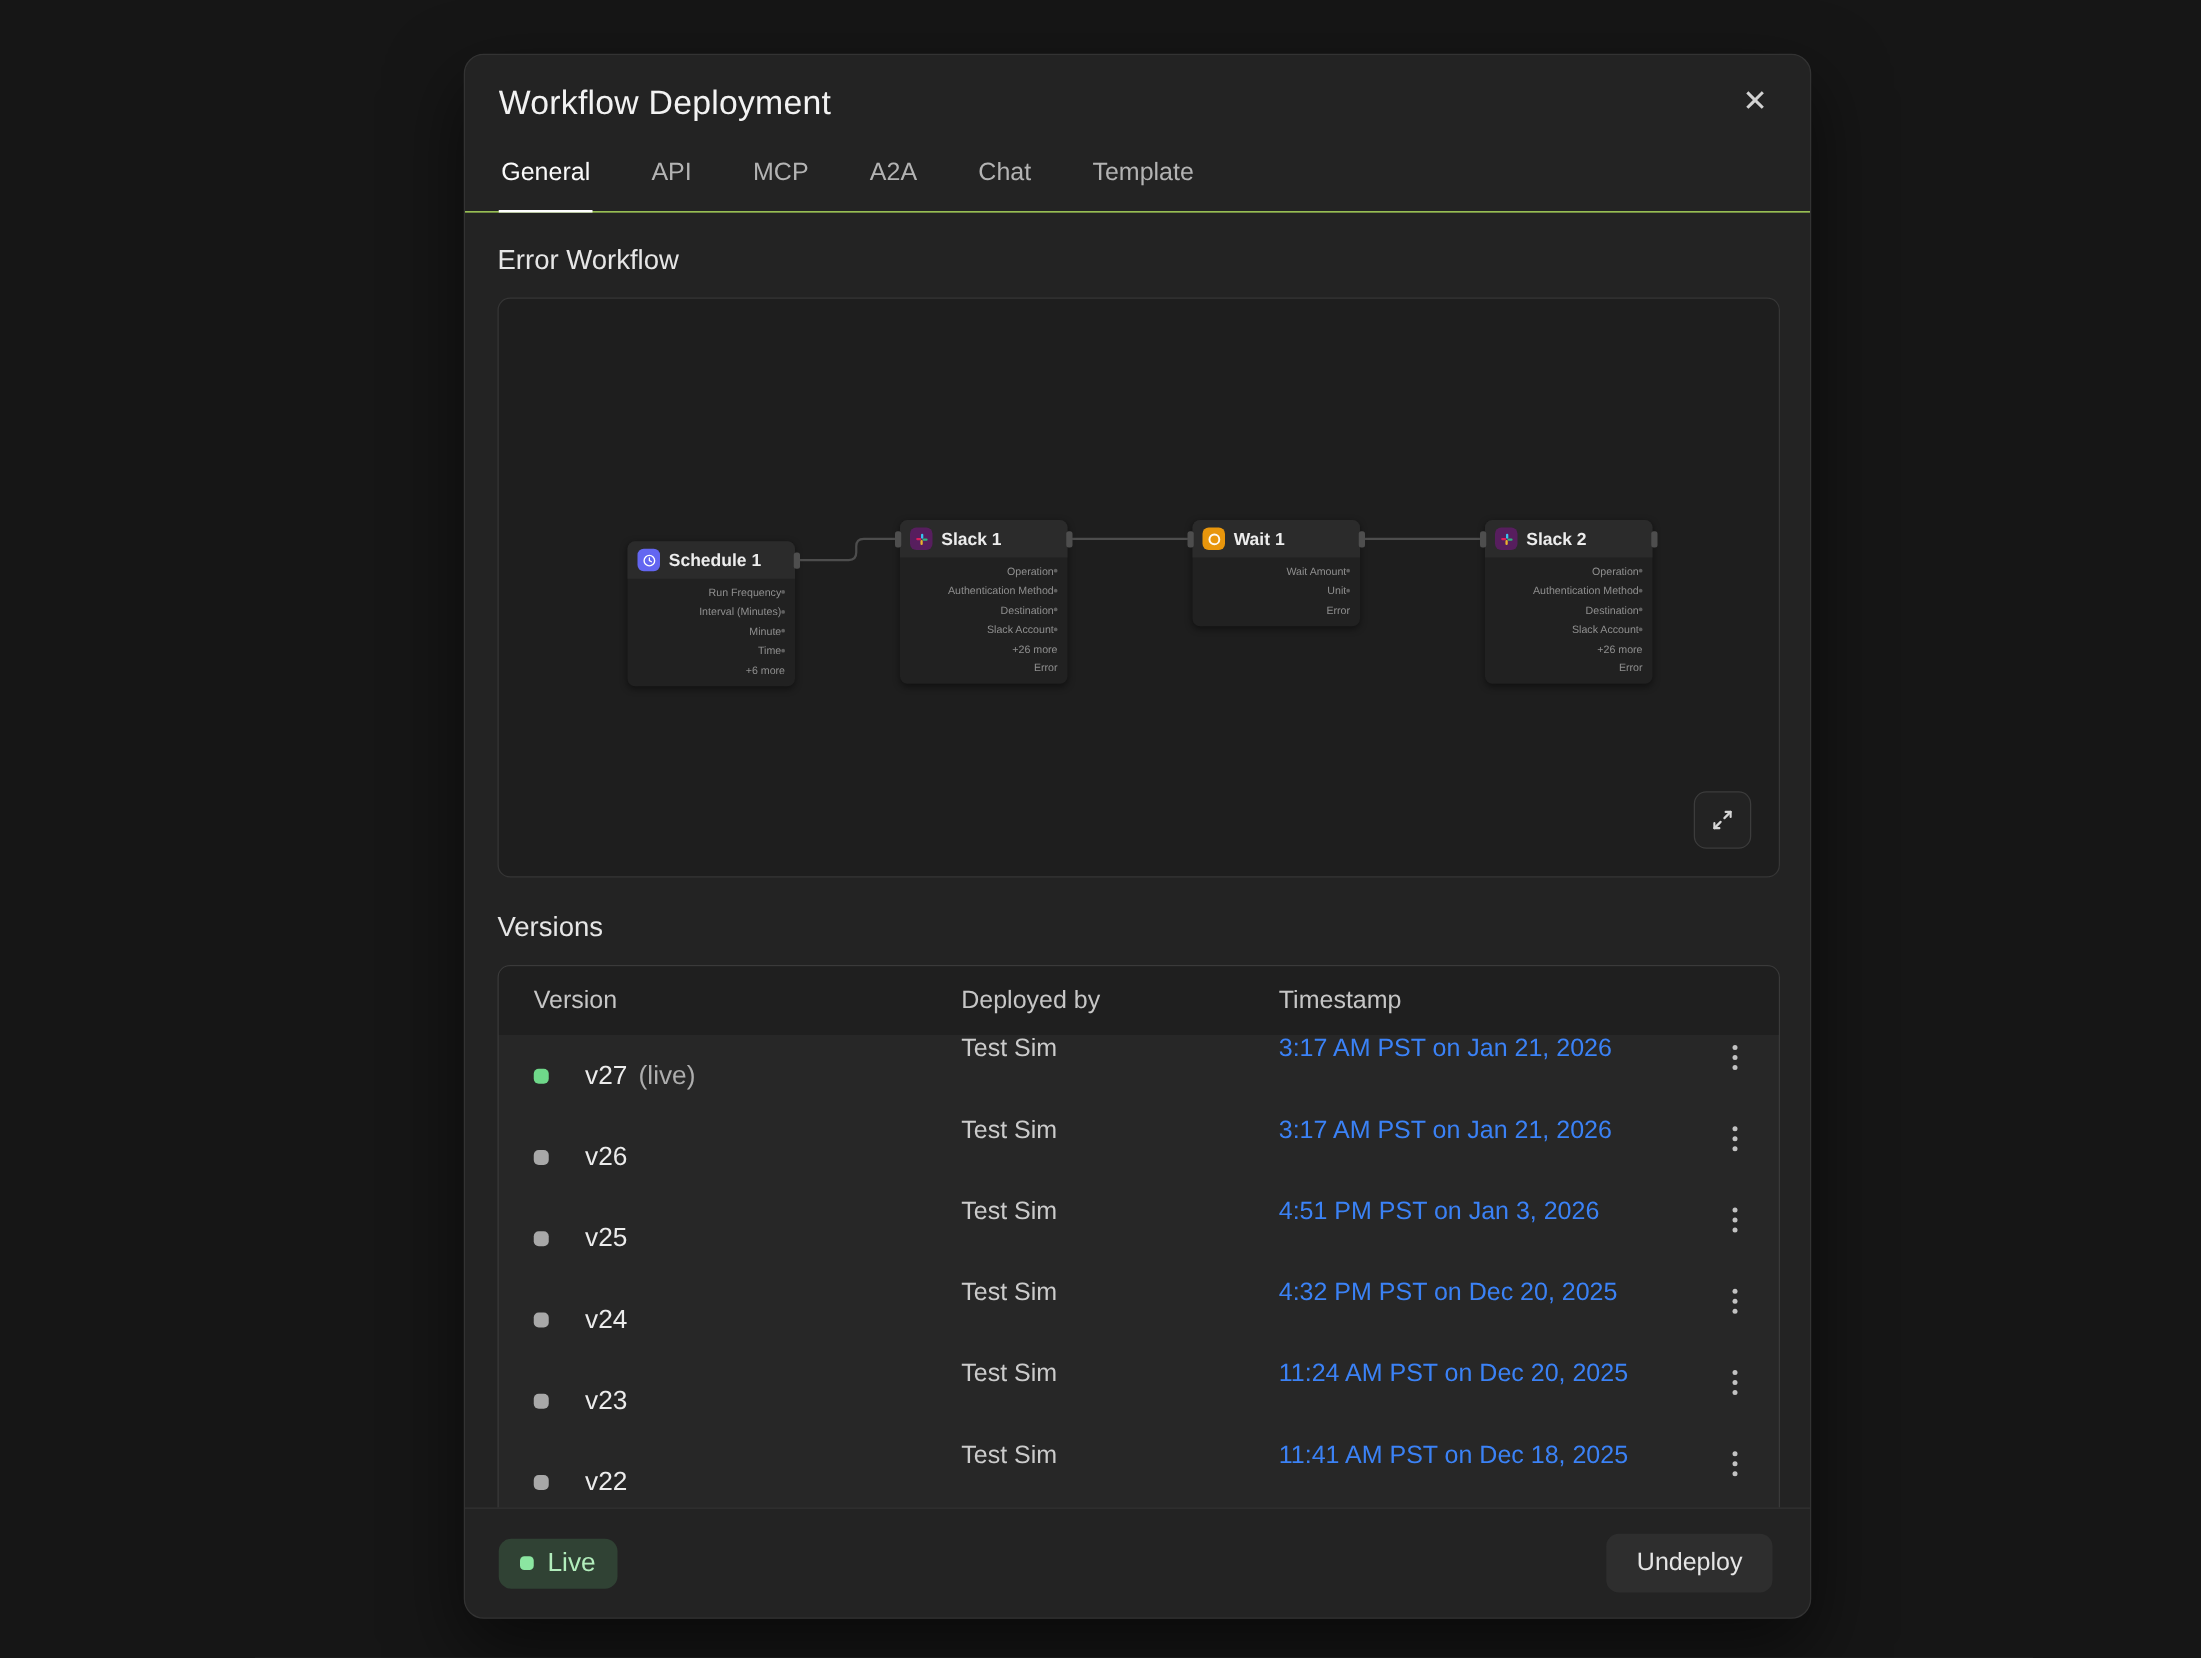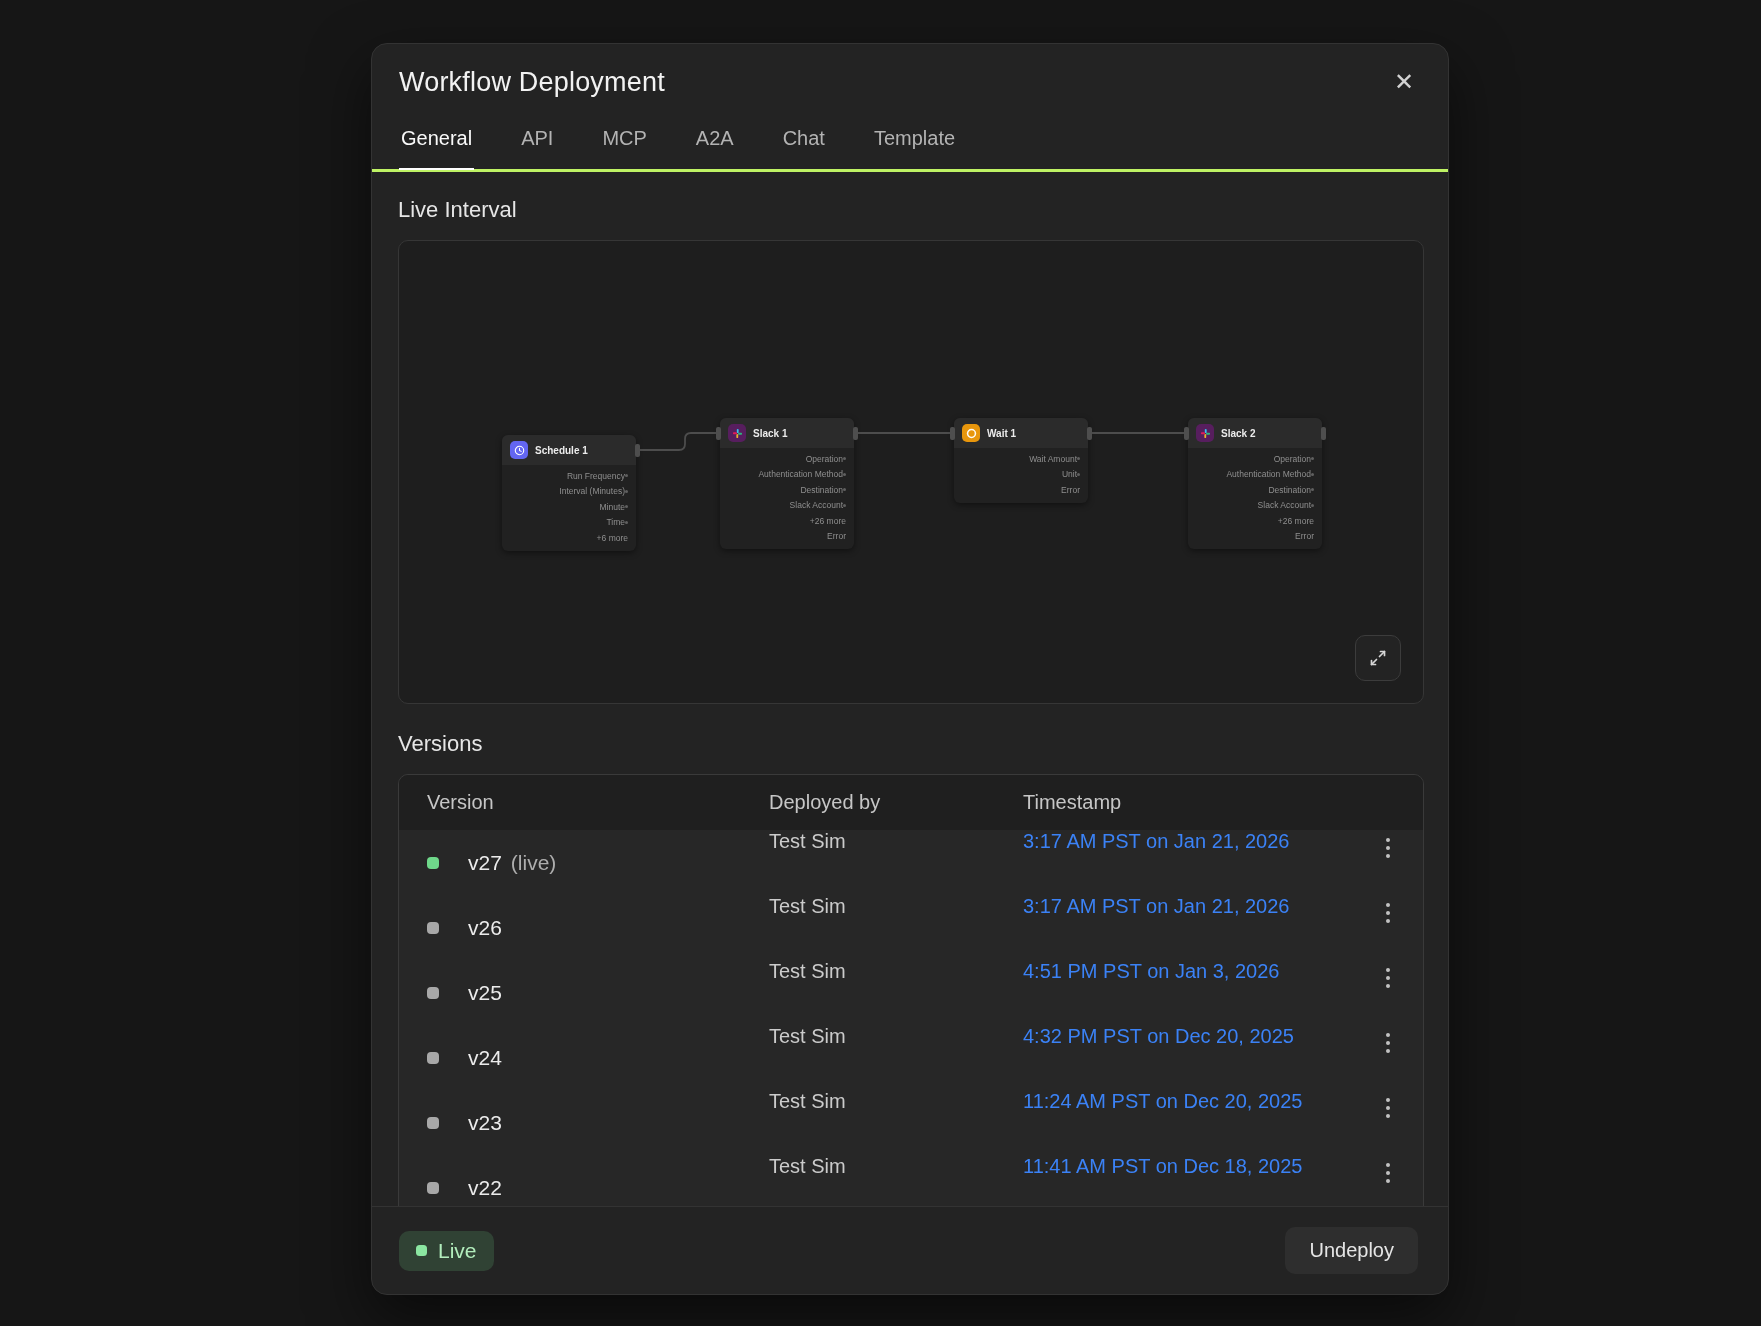--- a/index.html
+++ b/index.html
@@ -30,21 +30,21 @@
   .close-btn {
     position: absolute; top: 20px; right: 26px;
     width: 36px; height: 36px;
     background: transparent; border: none;
     color: #d2d2d2; font-size: 24px; line-height: 36px;
     cursor: pointer;
   }
   .tabs {
     display: flex; gap: 45px;
     margin-top: 28px; padding: 0 27px;
-    border-bottom: 3px solid #bef264;
+    border-bottom: 1px solid #bef264;
   }
   .tab {
     font-size: 20px; line-height: 24px; color: #b3b3b3;
     padding: 0 2px 18px; cursor: pointer; white-space: nowrap;
   }
   .tab.active {
     color: #fafafa; font-weight: 500;
     border-bottom: 2px solid #fff; margin-bottom: -1px;
   }
   
@@ -74,21 +74,21 @@
     background: #2b2b2b; border-radius: 6px 6px 0 0;
     position: relative;
   }
   .wf-icon {
     width: 18px; height: 18px; border-radius: 5px;
     display: flex; align-items: center; justify-content: center; flex: none;
   }
   .icon-schedule { background: #6366f1; }
   .icon-slack   { background: #571e5e; }
   .icon-wait    { background: #e8960c; }
-  .wf-title { font-size: 10px; font-weight: 700; color: #ececec; white-space: nowrap; }
+  .wf-title { font-size: 14px; font-weight: 700; color: #ececec; white-space: nowrap; }
   .wf-body { padding: 3px 0 5px; }
   .wf-row {
     display: flex; align-items: center; justify-content: flex-end;
     height: 15.5px; padding: 0 8px;
     font-size: 8.5px; color: #8f8f8f; white-space: nowrap;
   }
   .field-dot { width: 3px; height: 3px; border-radius: 50%; background: #606060; flex: none; }
   .handle {
     position: absolute; width: 5px; height: 13px;
     background: #4e4e4e; border-radius: 2px; top: 8.5px;
@@ -162,21 +162,21 @@
       <div class="tab">API</div>
       <div class="tab">MCP</div>
       <div class="tab">A2A</div>
       <div class="tab">Chat</div>
       <div class="tab">Template</div>
     </div>
   </div>
 
   <div class="modal-content">
 
-    <div class="section-heading heading-workflow">Live Interval</div>
+    <div class="section-heading heading-workflow">Error Workflow</div>
 
     <div class="wf-canvas">
       <svg class="edges" width="1026" height="464" viewBox="0 0 1026 464" fill="none">
         <path d="M 240 209 L 280 209 Q 286 209 286 203 L 286 198 Q 286 192 292 192 L 317 192" stroke="#4d4d4d" stroke-width="1.8" stroke-linecap="round"></path>
         <path d="M 459 192 L 551 192" stroke="#4d4d4d" stroke-width="1.8" stroke-linecap="round"></path>
         <path d="M 693 192 L 785 192" stroke="#4d4d4d" stroke-width="1.8" stroke-linecap="round"></path>
       </svg>
 
       <div class="wf-node" style="left:103px; top:194px;">
         <div class="wf-node-header">

